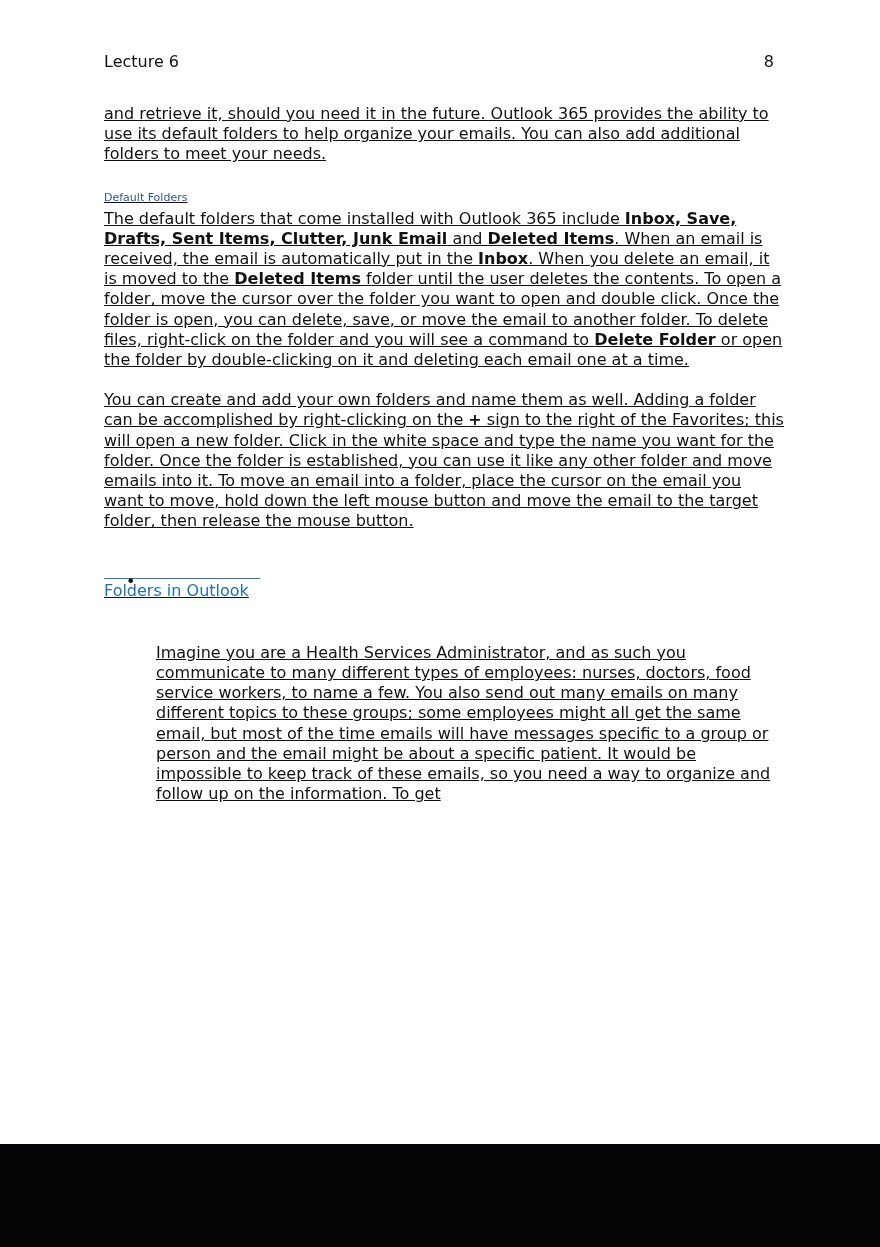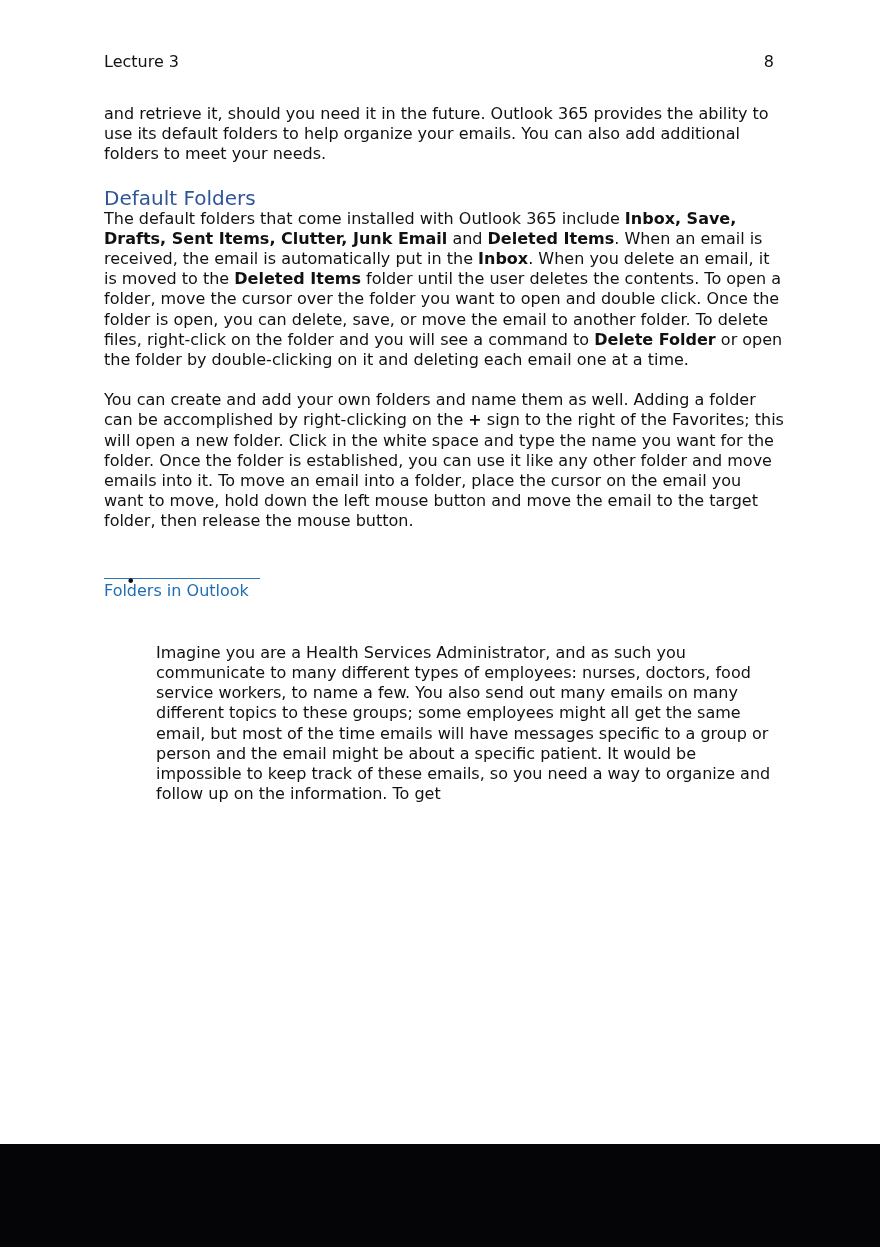--- a/index.html
+++ b/index.html
@@ -18,26 +18,26 @@
     position: absolute; left: 0; top: 1144px; width: 880px; height: 103px;
     background: #050507;
   }
   .header {
     position: absolute; left: 104px; top: 52px; width: 670px;
     font-size: 16px; line-height: 20px;
     display: flex; justify-content: space-between;
   }
   .content {
     position: absolute; left: 104px; top: 104px; width: 680px;
-    font-size: 16px; line-height: 20.2px;
+    font-size: 16px; line-height: 20.2px; text-decoration: underline;
   }
   p { margin: 0; }
   .gap { height: 20px; }
   .heading {
-    color: #2f5597; font-size: 20px; line-height: 22px; margin-top: 2px;
+    color: #2f5597; font-size: 11px; line-height: 22px; margin-top: 2px;
   }
   b { font-weight: bold; }
   .bullet-list { margin: 0; padding: 0; list-style: none; }
   .bullet-item { position: relative; padding-left: 52px; }
   .bullet-dot {
     position: absolute; left: 22px; top: 0; font-size: 16px;
   }
   .link-block { margin-top: 6px; }
   .link-rule {
     width: 156px; height: 0; border-top: 1.5px solid #2e75b6; margin-bottom: 2px;
@@ -46,21 +46,21 @@
     color: #1f6db3; text-decoration: none; font-size: 16px; line-height: 20px;
   }
   .indent { padding-left: 52px; }
 </style>
 </head>
 <body>
 
 <div class="page">
 
   <div class="header">
-    <span>Lecture 3</span>
+    <span>Lecture 6</span>
     <span>8</span>
   </div>
 
   <div class="content">
 
     <p>and retrieve it, should you need it in the future. Outlook 365 provides the ability to use its default folders to help organize your emails. You can also add additional folders to meet your needs.</p>
 
     <div class="gap"></div>
 
     <div class="heading">Default Folders</div>

